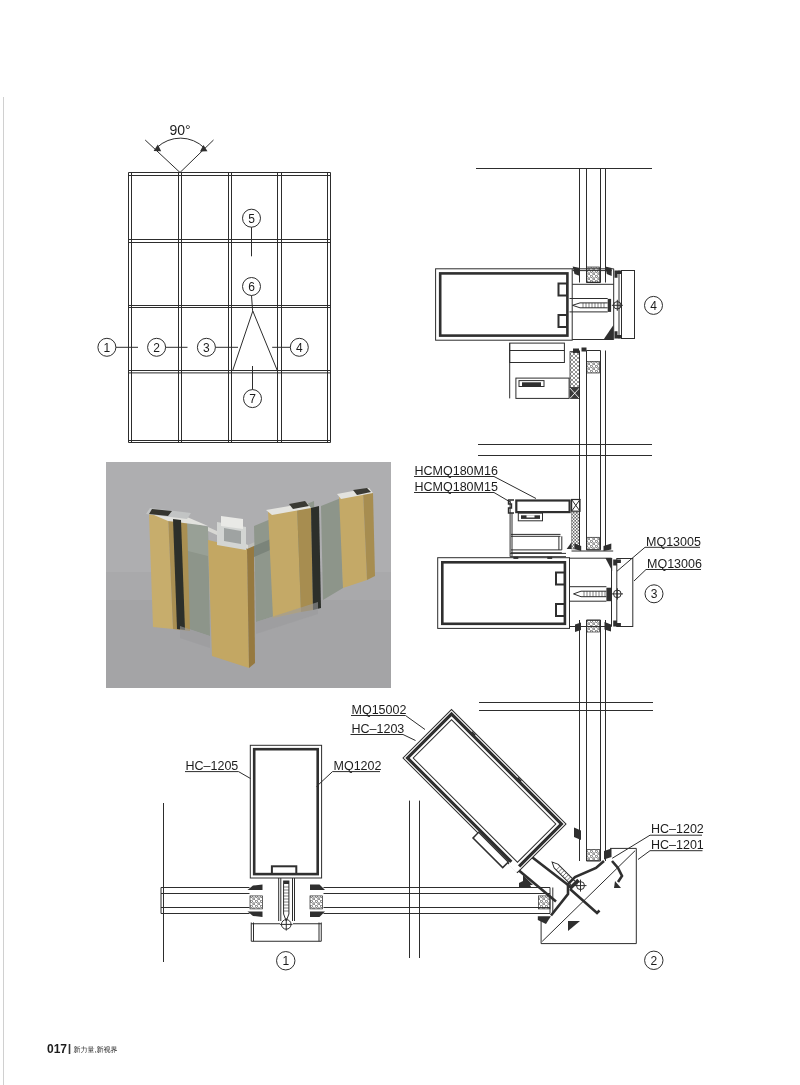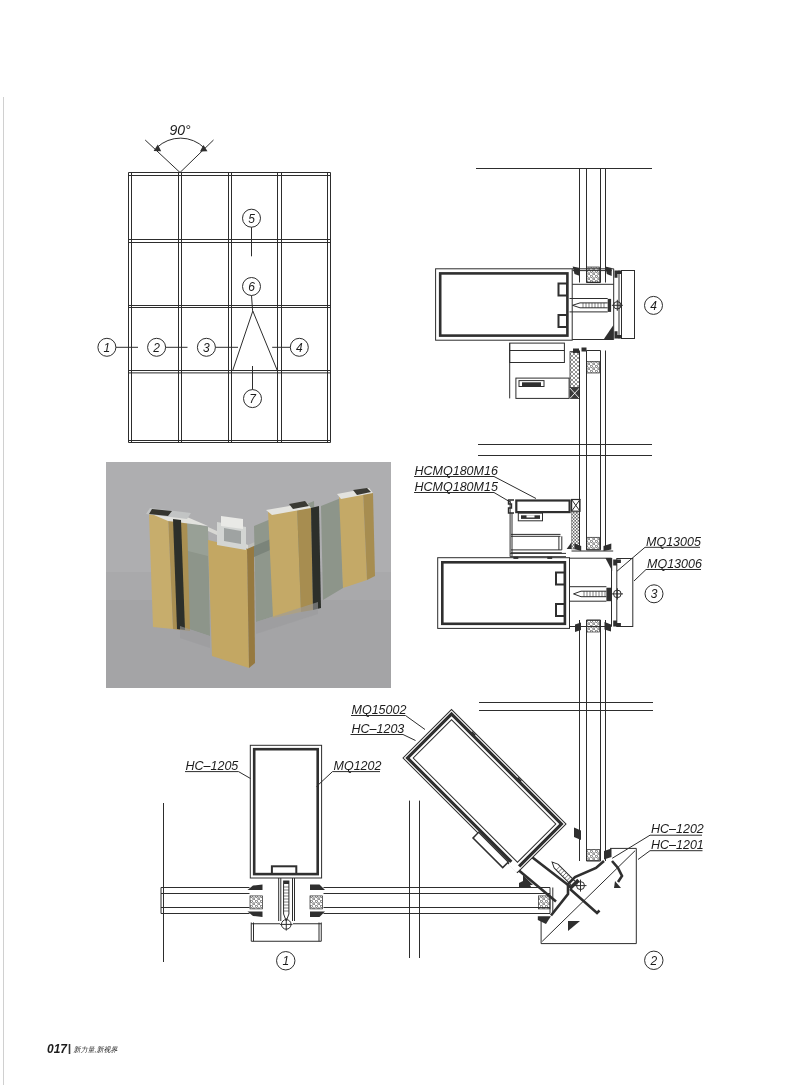--- a/index.html
+++ b/index.html
@@ -1,16 +1,16 @@
 <!DOCTYPE html>
 <html><head>
 <meta charset="utf-8">
 <style>
   html,body{margin:0;padding:0;background:#ffffff;}
-  #page{position:relative;width:800px;height:1085px;background:#15803d;overflow:hidden;font-style:italic;}
+  #page{position:relative;width:800px;height:1085px;background:#15803d;overflow:hidden;}
   svg{display:block}
   text{font-family:"Liberation Sans",sans-serif;fill:#1c1c1c;}
 </style>
 </head>
 <body>
 <div id="page">
 <svg width="800" height="1085" viewBox="0 0 800 1085">
 <defs>
 <pattern id="dots" width="5" height="5" patternUnits="userSpaceOnUse">
   <circle cx="1.4" cy="1.4" r="1.15" fill="none" stroke="#3a3a3a" stroke-width="0.7"></circle>

